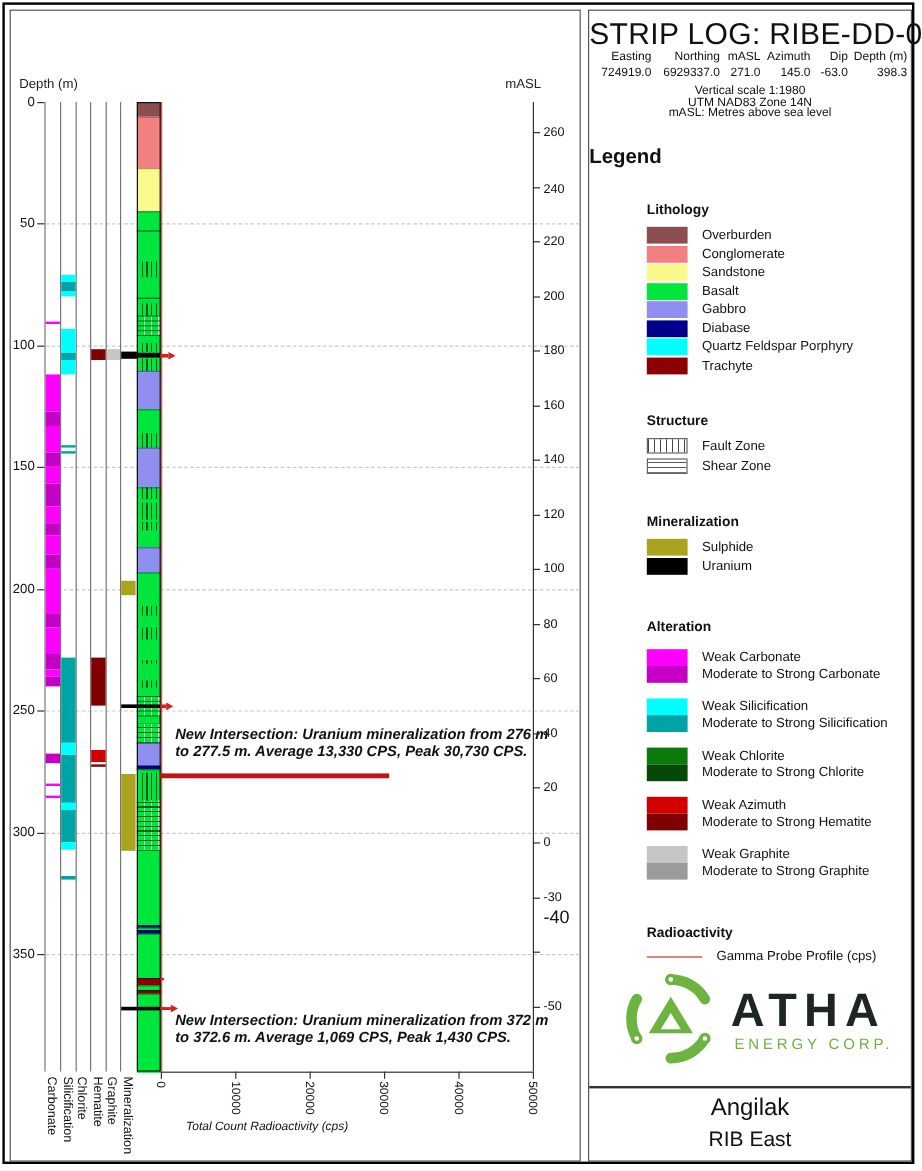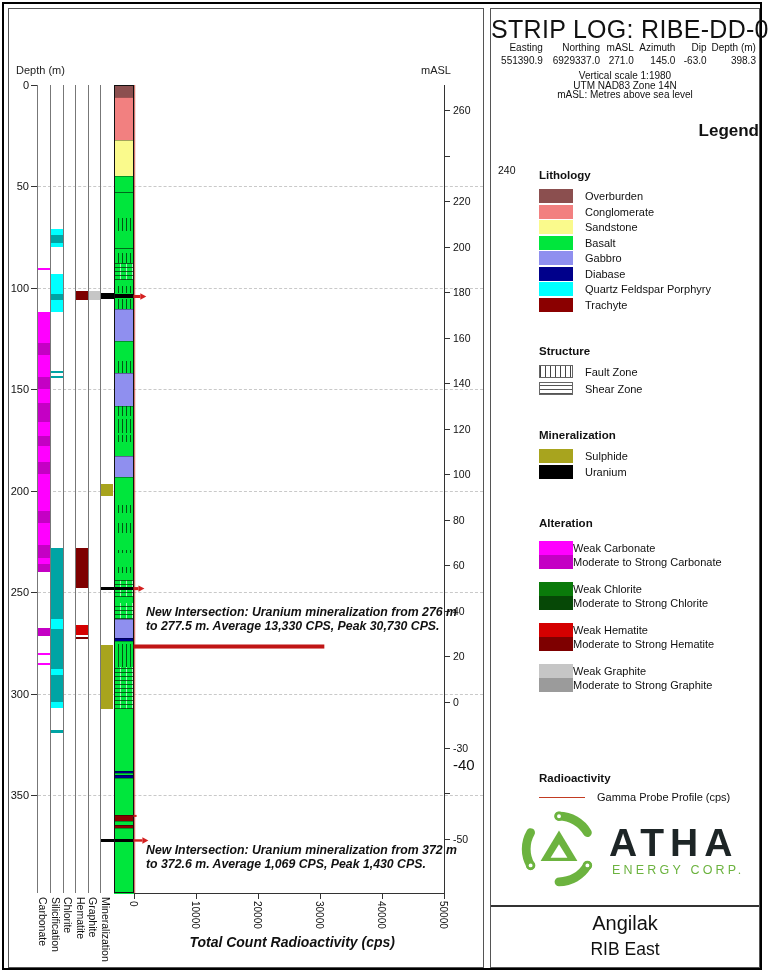--- a/index.html
+++ b/index.html
@@ -6,34 +6,34 @@
   body{width:768px;height:976px;position:relative;font-family:"Liberation Sans",sans-serif;color:#111;overflow:hidden}
   .abs{position:absolute}
   #frame-outer{left:2px;top:2px;width:760px;height:968px;border:2px solid #000;box-sizing:border-box}
   #plot-box{left:8px;top:8px;width:476px;height:960px;border:1px solid #555;box-sizing:border-box}
   #panel-box{left:490px;top:8px;width:270px;height:960px;border:1px solid #555;box-sizing:border-box}
   .axis-label{font-size:11px;color:#222;white-space:nowrap}
   .rot{transform-origin:0 0;transform:rotate(90deg);white-space:nowrap}
   .pat-fault{background-image:repeating-linear-gradient(90deg,rgba(5,35,5,.75) 0 1px,transparent 1px 4px)}
   .pat-shear{background-image:repeating-linear-gradient(0deg,rgba(5,35,5,.7) 0 1px,transparent 1px 4px),repeating-linear-gradient(90deg,rgba(255,255,255,.65) 0 1px,transparent 1px 6px)}
   .annotation{font-size:12.3px;font-weight:bold;font-style:italic;line-height:1.13;color:#111;width:322px}
-  .x-title{font-size:14px;font-weight:bold;font-style:italic;text-align:right}
+  .x-title{font-size:10px;font-weight:normal;font-style:italic;text-align:left}
   
   .panel-title{width:100%;text-align:center;font-size:25px;letter-spacing:.3px;white-space:nowrap}
   .fields{display:flex;font-size:10px;text-align:right}
   .fields .f{display:flex;flex-direction:column;gap:2px}
   .notes{width:100%;text-align:center;font-size:10px;line-height:9.5px}
-  .legend-title{width:100%;text-align:right;font-size:17px;font-weight:bold}
+  .legend-title{width:100%;text-align:left;font-size:17px;font-weight:bold}
   .sec-head{font-size:11.5px;font-weight:bold}
   .leg-row{display:flex;align-items:center;gap:12px;margin-bottom:1.5px}
   .leg-row .sw{width:34px;height:14px;flex:0 0 34px}
   .leg-row .lb{font-size:11px;white-space:nowrap}
   .sw-fault{background:#fff;background-image:repeating-linear-gradient(90deg,#444 0 1px,transparent 1px 5px);border:1px solid #666;box-sizing:border-box}
   .sw-shear{background:#fff;background-image:repeating-linear-gradient(0deg,#555 0 1px,transparent 1px 4px),repeating-linear-gradient(90deg,#fff 0 2px,transparent 2px 7px);border:1px solid #666;box-sizing:border-box}
-  .alt-pair{display:flex;gap:0;margin-bottom:13px}
+  .alt-pair{display:flex;gap:12px;margin-bottom:13px}
   .alt-pair .swcol{width:34px;flex:0 0 34px}
   .alt-pair .swcol div{height:14px}
   .alt-pair .lbs div{font-size:11px;height:14px;line-height:14px;white-space:nowrap}
   .gamma-leg{display:flex;align-items:center;gap:12px}
   .gamma-leg .ln{width:46px;height:0;border-top:1.5px solid #c23b22;flex:0 0 46px}
   .logo-name{font-size:39px;font-weight:bold;letter-spacing:6px;color:#1d2526;white-space:nowrap}
   .logo-sub{font-size:12.5px;letter-spacing:3.2px;color:#6cb33f;white-space:nowrap}
   .footer-divider{width:100%;border-top:2px solid #333}
   .footer-project{width:100%;text-align:center;font-size:20px}
   .footer-area{width:100%;text-align:center;font-size:17.5px}
@@ -41,21 +41,21 @@
 </head>
 <body>
 
 <div class="abs" id="frame-outer"></div>
 <div class="abs" id="plot-box"></div>
 <div class="abs" id="panel-box">
   <div class="abs panel-title" style="top:6px">STRIP LOG: RIBE-DD-003</div>
   <div class="abs fields" style="top:33px;left:5px;width:260px" id="header-fields">
       <div class="f" style="width: 18%;">
         <div>Easting</div>
-        <div>551390.9</div>
+        <div>724919.0</div>
       </div>
       <div class="f" style="width: 22%;">
         <div>Northing</div>
         <div>6929337.0</div>
       </div>
       <div class="f" style="width: 13%;">
         <div>mASL</div>
         <div>271.0</div>
       </div>
       <div class="f" style="width: 16%;">
@@ -152,35 +152,45 @@
             <div style="background: rgb(255, 0, 255);"></div>
             <div style="background: rgb(196, 0, 196);"></div>
           </div>
           <div class="lbs">
             <div>Weak Carbonate</div>
             <div>Moderate to Strong Carbonate</div>
           </div>
         </div>
         <div class="alt-pair">
           <div class="swcol">
+            <div style="background: rgb(0, 255, 255);"></div>
+            <div style="background: rgb(0, 164, 164);"></div>
+          </div>
+          <div class="lbs">
+            <div>Weak Silicification</div>
+            <div>Moderate to Strong Silicification</div>
+          </div>
+        </div>
+        <div class="alt-pair">
+          <div class="swcol">
             <div style="background: rgb(10, 122, 10);"></div>
             <div style="background: rgb(6, 72, 6);"></div>
           </div>
           <div class="lbs">
             <div>Weak Chlorite</div>
             <div>Moderate to Strong Chlorite</div>
           </div>
         </div>
         <div class="alt-pair">
           <div class="swcol">
             <div style="background: rgb(212, 0, 0);"></div>
             <div style="background: rgb(126, 0, 0);"></div>
           </div>
           <div class="lbs">
-            <div>Weak Hematite</div>
+            <div>Weak Azimuth</div>
             <div>Moderate to Strong Hematite</div>
           </div>
         </div>
         <div class="alt-pair">
           <div class="swcol">
             <div style="background: rgb(198, 198, 198);"></div>
             <div style="background: rgb(155, 155, 155);"></div>
           </div>
           <div class="lbs">
             <div>Weak Graphite</div>
@@ -347,21 +357,21 @@
     <div class="abs pat-fault" style="left: 113.5px; top: 643.885px; width: 20px; height: 23.3291px;"></div>
     <div class="abs pat-shear" style="left: 113.5px; top: 667.214px; width: 20px; height: 41.5867px;"></div>
     <div class="abs" style="left: 113.5px; top: 293.542px; width: 20px; height: 4.86869px; background: rgb(0, 0, 0);"></div>
     <div class="abs" style="left: 113.5px; top: 587.287px; width: 20px; height: 2.5px; background: rgb(0, 0, 0);"></div>
     <div class="abs" style="left: 113.5px; top: 839.242px; width: 20px; height: 2.5px; background: rgb(0, 0, 0);"></div>
     <div class="abs" style="left: 113.5px; top: 85px; width: 20px; height: 808px; border: 1px solid rgb(17, 17, 17); box-sizing: border-box;"></div>
     <div class="abs" style="left: 444px; top: 85px; width: 0px; height: 808px; border-left: 1px solid rgb(51, 51, 51);"></div>
     <div class="abs" style="left: 444px; top: 110.045px; width: 6px; height: 0px; border-top: 1px solid rgb(51, 51, 51);"></div>
     <div class="abs" style="left: 453px; top: 104.045px; width: 30px; height: 12px; font-size: 10.5px;">260</div>
     <div class="abs" style="left: 444px; top: 155.58px; width: 6px; height: 0px; border-top: 1px solid rgb(51, 51, 51);"></div>
-    <div class="abs" style="left: 453px; top: 164px; width: 30px; height: 12px; font-size: 10.5px; margin-left: 45px;">240</div>
+    <div class="abs" style="left: 453px; top: 152px; width: 30px; height: 12px; font-size: 10.5px;">240</div>
     <div class="abs" style="left: 444px; top: 201.116px; width: 6px; height: 0px; border-top: 1px solid rgb(51, 51, 51);"></div>
     <div class="abs" style="left: 453px; top: 195.116px; width: 30px; height: 12px; font-size: 10.5px;">220</div>
     <div class="abs" style="left: 444px; top: 246.651px; width: 6px; height: 0px; border-top: 1px solid rgb(51, 51, 51);"></div>
     <div class="abs" style="left: 453px; top: 240.651px; width: 30px; height: 12px; font-size: 10.5px;">200</div>
     <div class="abs" style="left: 444px; top: 292.187px; width: 6px; height: 0px; border-top: 1px solid rgb(51, 51, 51);"></div>
     <div class="abs" style="left: 453px; top: 286.187px; width: 30px; height: 12px; font-size: 10.5px;">180</div>
     <div class="abs" style="left: 444px; top: 337.722px; width: 6px; height: 0px; border-top: 1px solid rgb(51, 51, 51);"></div>
     <div class="abs" style="left: 453px; top: 331.722px; width: 30px; height: 12px; font-size: 10.5px;">160</div>
     <div class="abs" style="left: 444px; top: 383.258px; width: 6px; height: 0px; border-top: 1px solid rgb(51, 51, 51);"></div>
     <div class="abs" style="left: 453px; top: 377.258px; width: 30px; height: 12px; font-size: 10.5px;">140</div>

